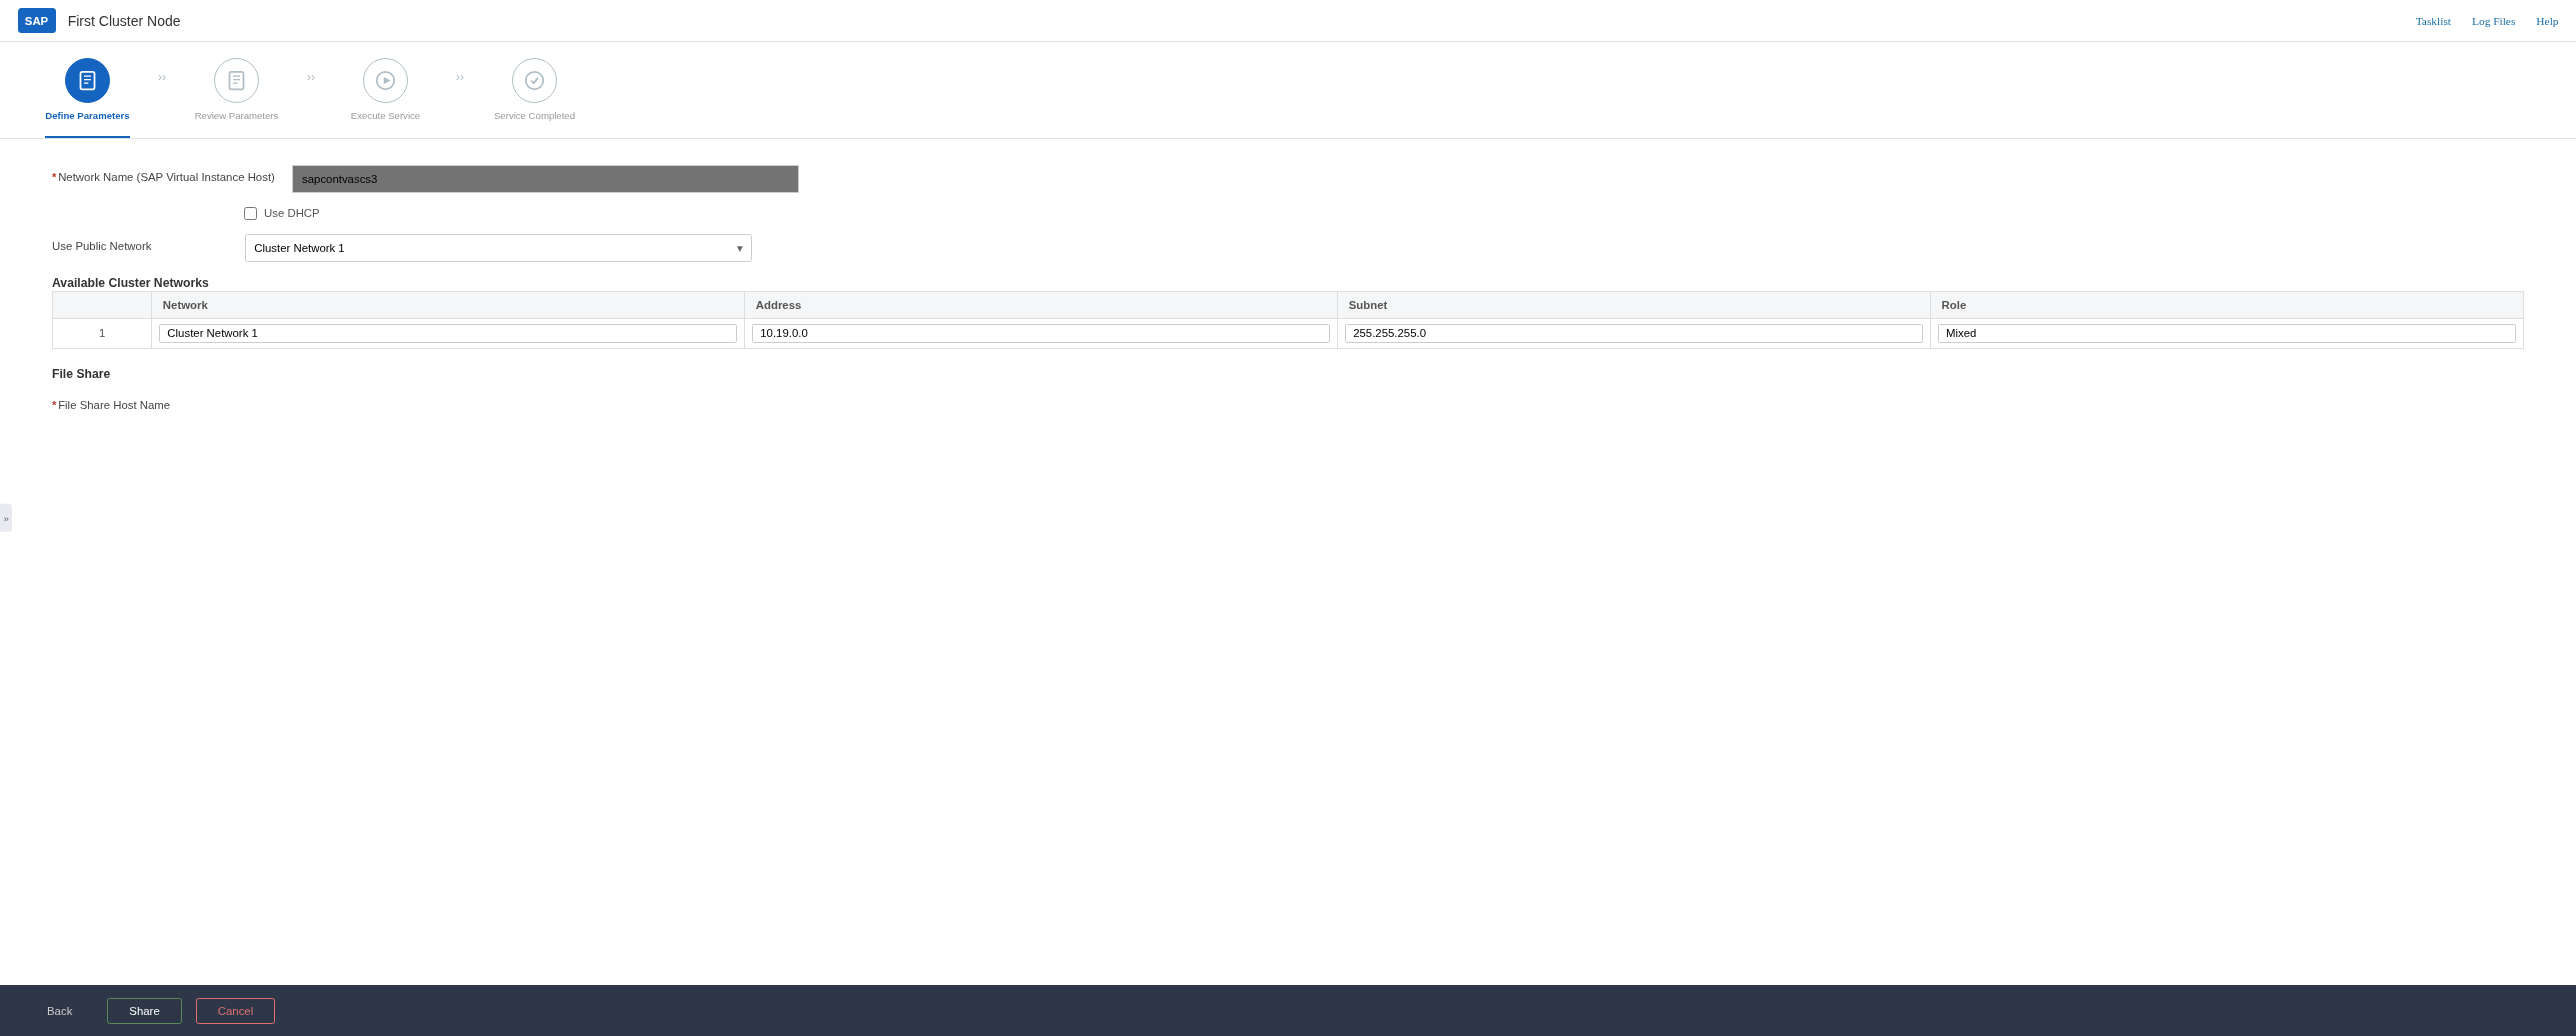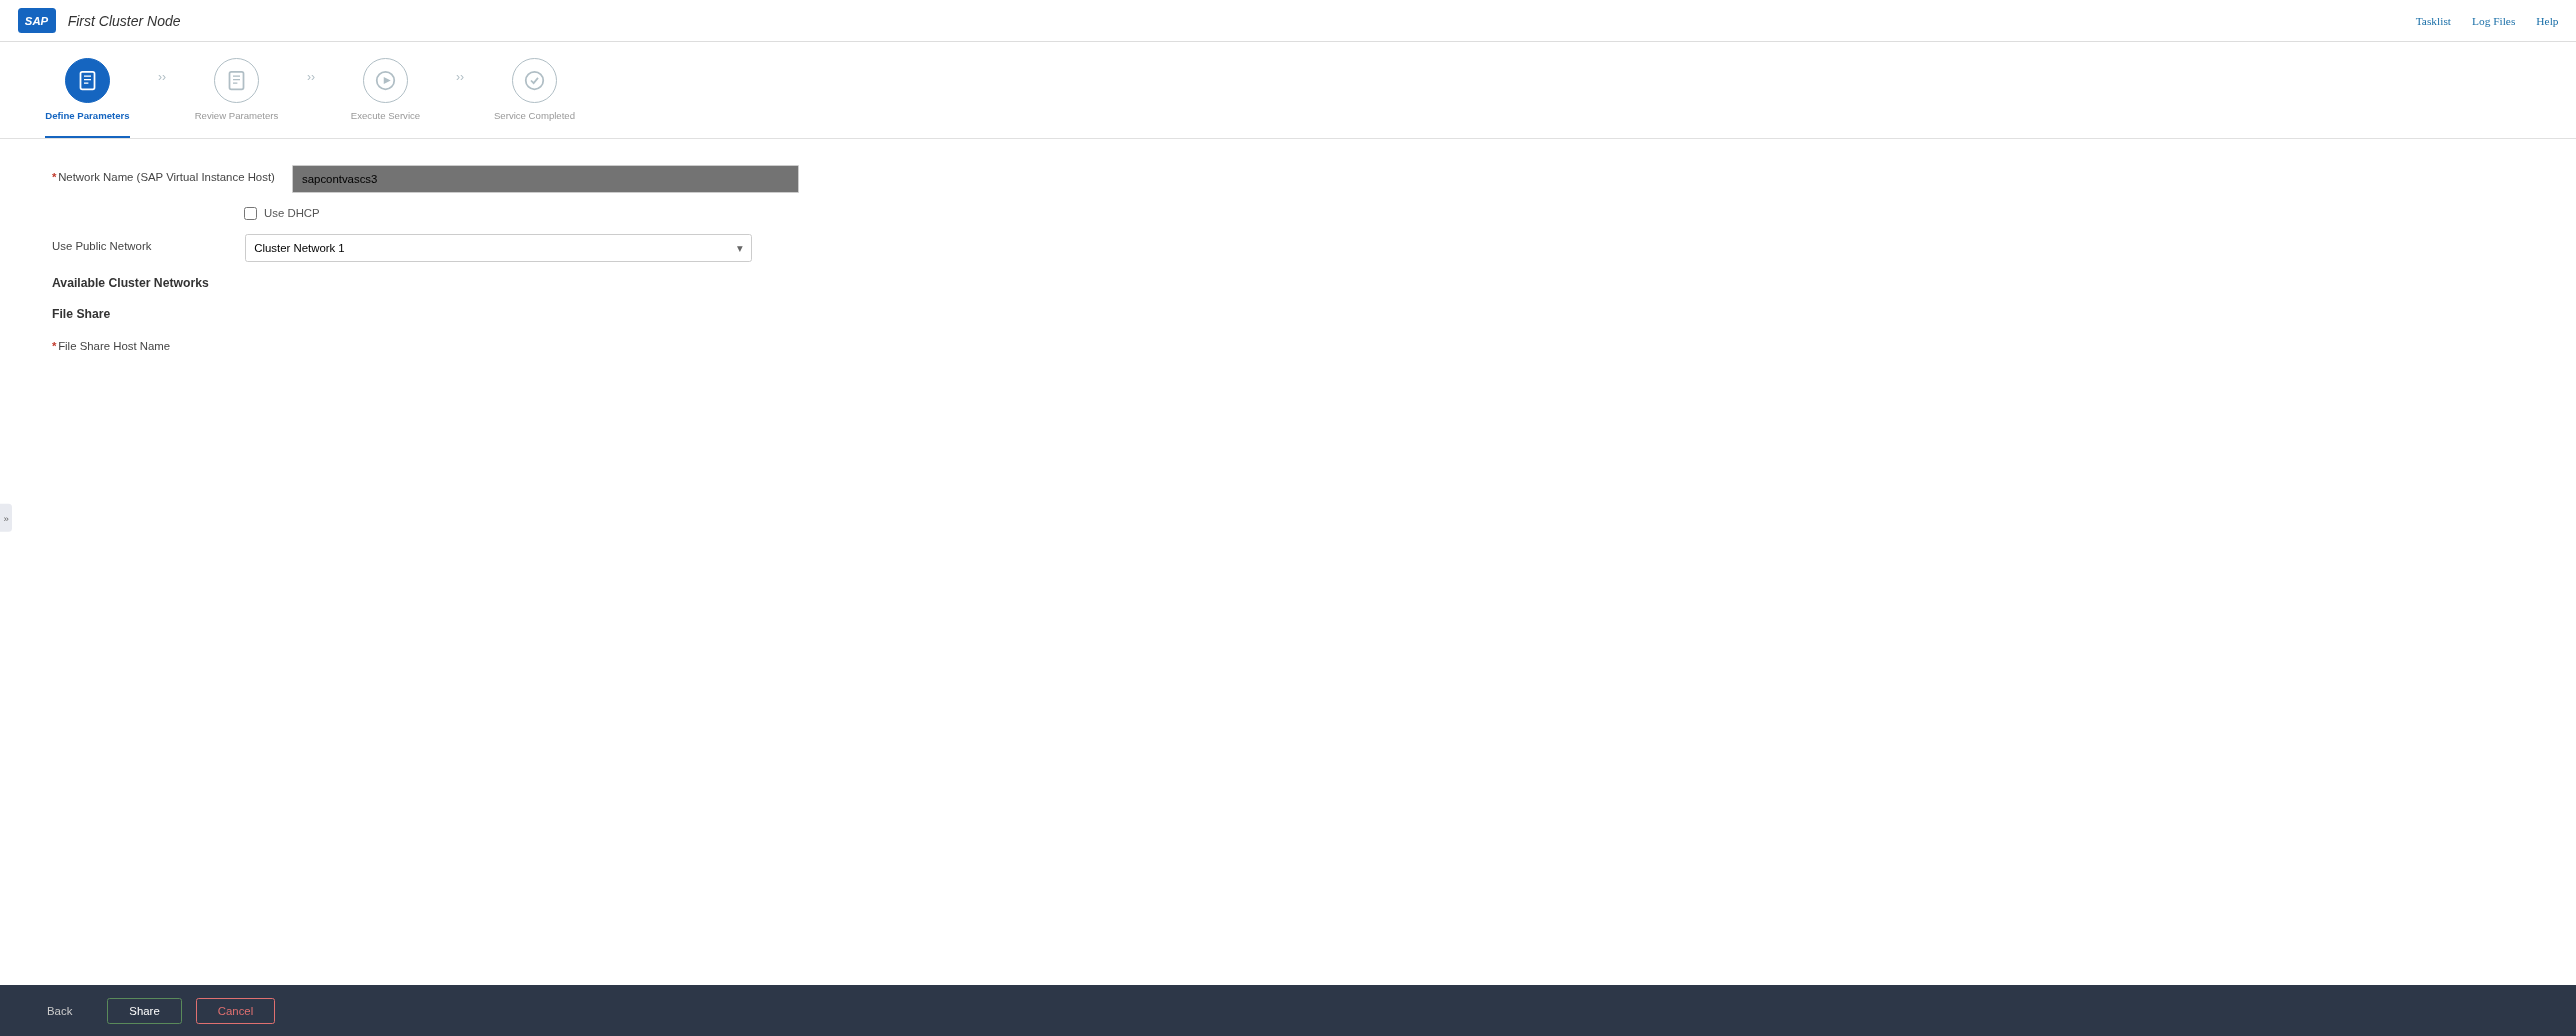--- a/index.html
+++ b/index.html
@@ -9,21 +9,21 @@
     .header {
       background: #ffffff;
       border-bottom: 0.9px solid #ddd;
       display: flex;
       align-items: center;
       justify-content: space-between;
       padding: 0 17.5px;
       height: 42px;
       flex-shrink: 0;
     }
-    .header-left { display: flex; align-items: center; gap: 12.2px; font-style: italic; }
+    .header-left { display: flex; align-items: center; gap: 12.2px; }
     .sap-logo {
       width: 38px; height: 24.5px;
       background: #1565c0;
       border-radius: 3.5px;
       display: flex; align-items: center; justify-content: center;
       color: white; font-weight: bold; font-size: 11.4px;
     }
     .header-title { font-size: 14px; color: #333; font-weight: 400; }
     .header-nav { display: flex; gap: 21px; }
     .header-nav a { color: #1a6fa8; text-decoration: none; font-size: 11.4px; cursor: pointer; font-family: Liberation Serif, serif; }
@@ -338,20 +338,48 @@
         <select>
           <option>Cluster Network 1</option>
           <option>Cluster Network 2</option>
         </select>
       </div>
     </div>
   </div>
 
   <div class="section-title">Available Cluster Networks</div>
 
+  <table class="cluster-table">
+    <thead>
+      <tr>
+        <th></th>
+        <th>Network</th>
+        <th>Address</th>
+        <th>Subnet</th>
+        <th>Role</th>
+      </tr>
+    </thead>
+    <tbody>
+      <tr>
+        <td class="row-num">1</td>
+        <td>
+          <input type="text" value="Cluster Network 1" style="">
+        </td>
+        <td>
+          <input type="text" value="10.19.0.0" style="">
+        </td>
+        <td>
+          <input type="text" value="255.255.255.0" style="">
+        </td>
+        <td>
+          <input type="text" value="Mixed" style="">
+        </td>
+      </tr>
+    </tbody>
+  </table>
 
   <div class="file-share-title">File Share</div>
 
   <div class="field-row">
     <div class="field-label">
       <span class="required">*</span><span>File Share Host Name</span>
     </div>
   </div>
 
 </div>

